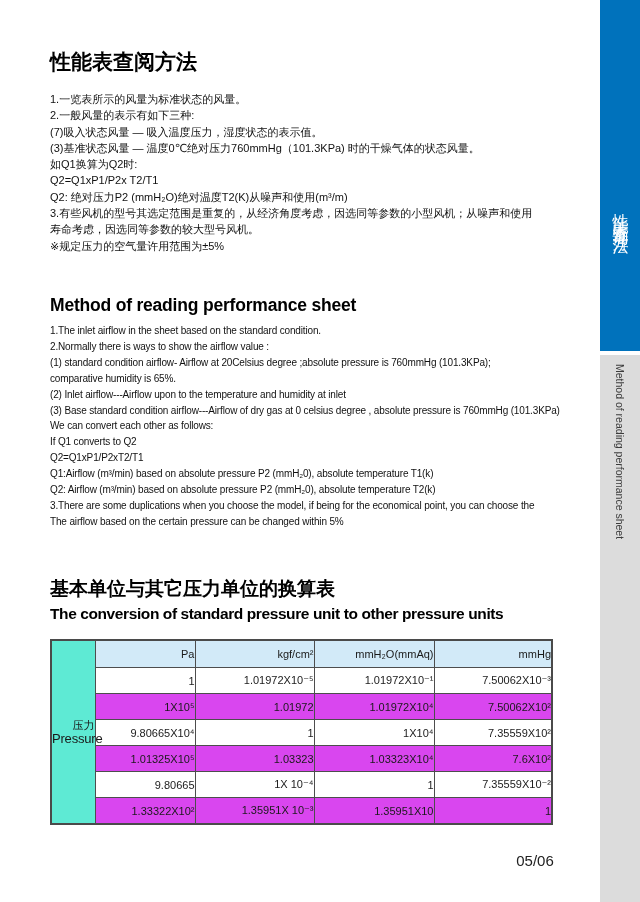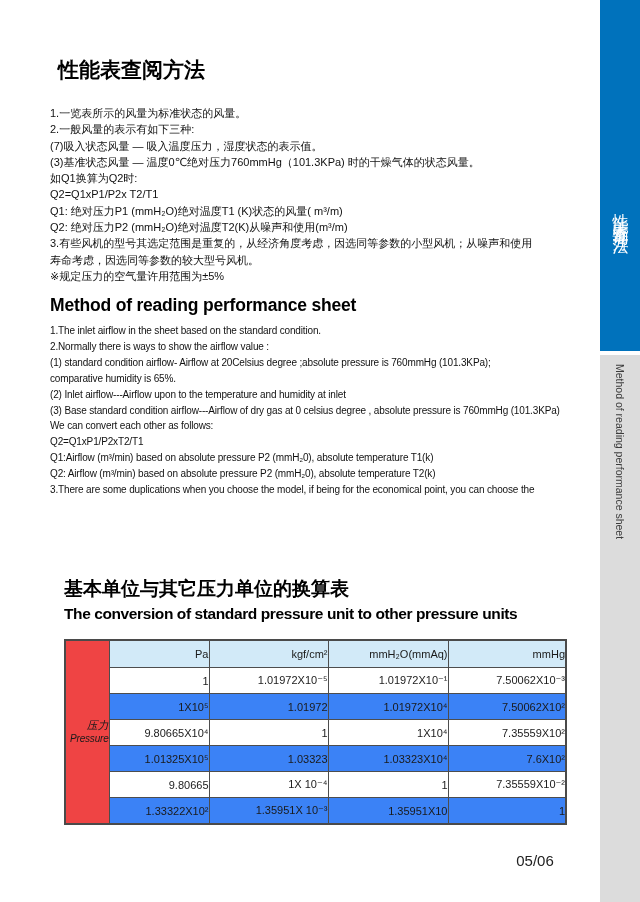--- a/index.html
+++ b/index.html
@@ -17,45 +17,45 @@
     white-space:nowrap;
   }
   .side-gray { position:absolute; top:355px; right:0; width:40px; height:547px; background:#dcdcdc; }
   .side-gray .vtext {
     position:absolute; top:9px; left:50%; transform:translateX(-50%);
     writing-mode:vertical-rl; color:#3c3c3c; font-size:10.5px; white-space:nowrap;
   }
 
   
   .sec-zh { position:absolute; left:50px; top:48px; width:545px; }
-  .sec-zh .title { margin:8px; font-size:21px; font-weight:bold; color:#000; }
-  .zh-body { margin-top:21px; font-size:11px; line-height:16.3px; color:#111; }
+  .sec-zh .title { margin:0; font-size:21px; font-weight:bold; color:#000; }
+  .zh-body { margin-top:15px; font-size:11px; line-height:16.3px; color:#111; }
   .zh-body .line { white-space:nowrap; }
 
   
   .sec-en { position:absolute; left:50px; top:295px; width:548px; }
   .sec-en .title { margin:0; font-size:17.5px; letter-spacing:-0.2px; font-weight:bold; color:#000; }
   .en-body { margin-top:7px; font-size:10px; letter-spacing:-0.15px; line-height:15.9px; color:#111; }
   .en-body .line { white-space:nowrap; }
 
   
-  .sec-conv { position:absolute; left:64px; top:576px; width:548px; }
+  .sec-conv { position:absolute; left:50px; top:576px; width:548px; }
   .conv-title-zh { margin:0; font-size:19px; font-weight:bold; color:#000; }
   .conv-title-en { margin:3px 0 16px; font-size:15.5px; letter-spacing:-0.4px; font-weight:bold; color:#000; }
 
   table.conv { border-collapse:collapse; margin-top:13px; table-layout:fixed; width:501px;
                border:2px solid #4a4a4a; }
   .conv th, .conv td {
     border:1px solid #4d4d4d; font-weight:normal; text-align:right;
     font-size:11px; padding:0; height:25px; background:#ffffff; color:#1a1a1a;
   }
   .conv th.hdr { background:#d2eaf8; height:26px; font-size:11px; }
-  .conv td.label-cell { background:#ef4444; font-size:11px; line-height:13px;font-style:italic; }
-  .conv td.label-cell .en { font-size:10px; letter-spacing:-0.2px; }
-  .conv tr.alt td { background:#3b82f6; }
+  .conv td.label-cell { background:#5eead4; font-size:11px; line-height:13px; }
+  .conv td.label-cell .en { font-size:13px; letter-spacing:-0.2px; }
+  .conv tr.alt td { background:#d946ef; }
 
   .page-number { position:absolute; top:852px; left:485px; width:100px; text-align:center;
                  font-size:15px; color:#222; }
 </style>
 </head>
 <body>
 
 <div class="page">
 
   <div class="side-blue">
@@ -67,42 +67,43 @@
 
   <div class="sec-zh">
     <h1 class="title">性能表查阅方法</h1>
     <div class="zh-body">
       <div class="line">1.一览表所示的风量为标准状态的风量。</div>
       <div class="line">2.一般风量的表示有如下三种:</div>
       <div class="line">(7)吸入状态风量 — 吸入温度压力，湿度状态的表示值。</div>
       <div class="line">(3)基准状态风量 — 温度0℃绝对压力760mmHg（101.3KPa) 时的干燥气体的状态风量。</div>
       <div class="line">如Q1换算为Q2时:</div>
       <div class="line">Q2=Q1xP1/P2x T2/T1</div>
-      <div class="line">Q1: 绝对压力P1 (mmH₂O)绝对温度T1 (K)状态的风量( m³/m)</div>
       <div class="line">Q2: 绝对压力P2 (mmH₂O)绝对温度T2(K)从噪声和使用(m³/m)</div>
       <div class="line">3.有些风机的型号其选定范围是重复的，从经济角度考虑，因选同等参数的小型风机；从噪声和使用</div>
       <div class="line">寿命考虑，因选同等参数的较大型号风机。</div>
       <div class="line">※规定压力的空气量许用范围为±5%</div>
     </div>
   </div>
 
   <div class="sec-en">
     <h2 class="title">Method of reading performance sheet</h2>
     <div class="en-body">
       <div class="line">1.The inlet airflow in the sheet based on the standard condition.</div>
       <div class="line">2.Normally there is ways to show the airflow value :</div>
       <div class="line">(1) standard condition airflow- Airflow at 20Celsius degree ;absolute pressure is 760mmHg (101.3KPa);</div>
       <div class="line">comparative humidity is 65%.</div>
       <div class="line">(2) Inlet airflow---Airflow upon to the temperature and humidity at inlet</div>
       <div class="line">(3) Base standard condition airflow---Airflow of dry gas at 0 celsius degree , absolute pressure is 760mmHg (101.3KPa)</div>
       <div class="line">We can convert each other as follows:</div>
+      <div class="line">If Q1 converts to Q2</div>
       <div class="line">Q2=Q1xP1/P2xT2/T1</div>
       <div class="line">Q1:Airflow (m³/min) based on absolute pressure P2 (mmH₂0), absolute temperature T1(k)</div>
       <div class="line">Q2: Airflow (m³/min) based on absolute pressure P2 (mmH₂0), absolute temperature T2(k)</div>
       <div class="line">3.There are some duplications when you choose the model, if being for the economical point, you can choose the</div>
+      <div class="line">The airflow based on the certain pressure can be changed within 5%</div>
     </div>
   </div>
 
   <div class="sec-conv">
     <h2 class="conv-title-zh">基本单位与其它压力单位的换算表</h2>
     <h3 class="conv-title-en">The conversion of standard pressure unit to other pressure units</h3>
 
     <table class="conv">
       <colgroup>
         <col style="width:44px">

